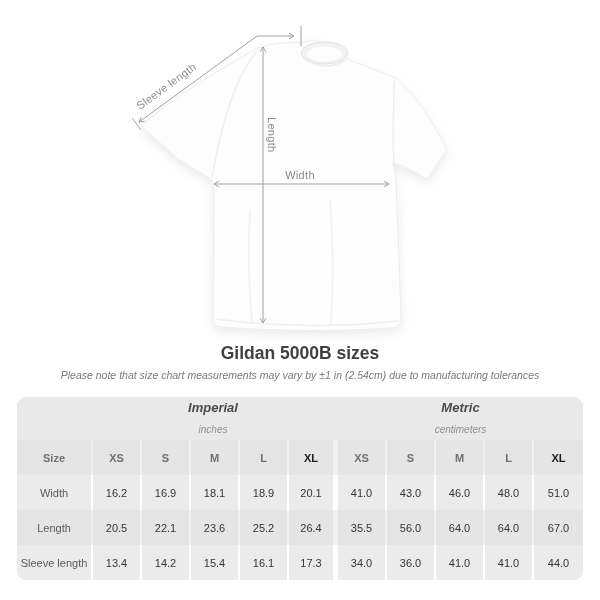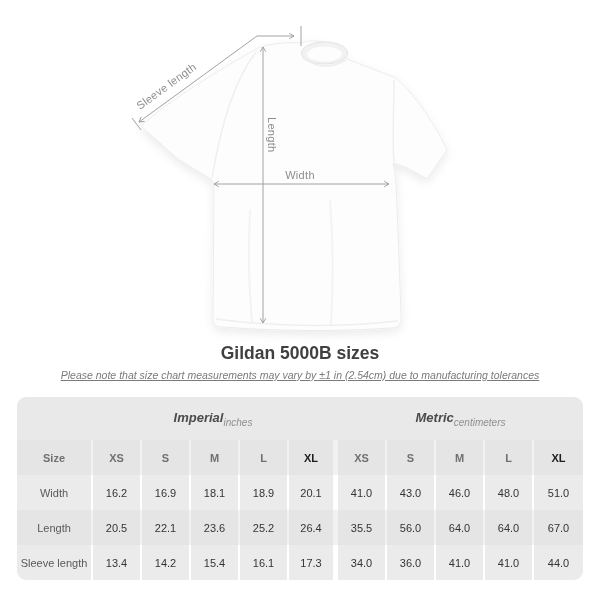--- a/index.html
+++ b/index.html
@@ -7,26 +7,26 @@
   .stage { position:relative; width:600px; height:600px; background:#ffffff; overflow:hidden; }
 
   
   .diagram-svg { position:absolute; left:0; top:0; }
   .anno-line { stroke:#a2a2a2; stroke-width:1; fill:none; }
   .anno-label { font-size:11px; fill:#8d8d8d; letter-spacing:.3px; }
 
   
   .title-block { position:absolute; top:343px; left:0; right:0; text-align:center; }
   .title { font-size:17.5px; font-weight:700; color:#404040; margin:0; }
-  .subtitle { font-size:10.5px; font-style:italic; color:#7a7a7a; margin:5px 0 0 0;text-decoration:underline; }
+  .subtitle { font-size:10.5px; font-style:italic; color:#7a7a7a; margin:5px 0 0 0; }
 
   
   .chart-wrap { position:absolute; left:17px; top:397px; width:566px; }
   .band { width:566px; height:43px; background:#e9e9e9; border-radius:9px 9px 0 0; position:relative; }
-  .bgroup { position:absolute; top:0; height:100%; display:flex; flex-direction:row;
+  .bgroup { position:absolute; top:0; height:100%; display:flex; flex-direction:column;
             align-items:center; justify-content:center; }
   .bg1 { left:76px; width:240px; }
   .bg2 { left:321px; width:245px; }
   .blabel { font-size:13px; font-weight:700; font-style:italic; color:#4b4b4b; line-height:1.15; }
   .bsub  { font-size:10px; font-style:italic; color:#8f8f8f; line-height:1.15;margin-top:8px; }
 
   table.szt { border-collapse:separate; border-spacing:0; table-layout:fixed; width:566px; }
   .szt th, .szt td { height:35px; text-align:center; vertical-align:middle;
                      font-size:11px; padding:0; }
   tr.r-light > * { background:#e5e5e5; border-right:2px solid #f1f1f1; }

